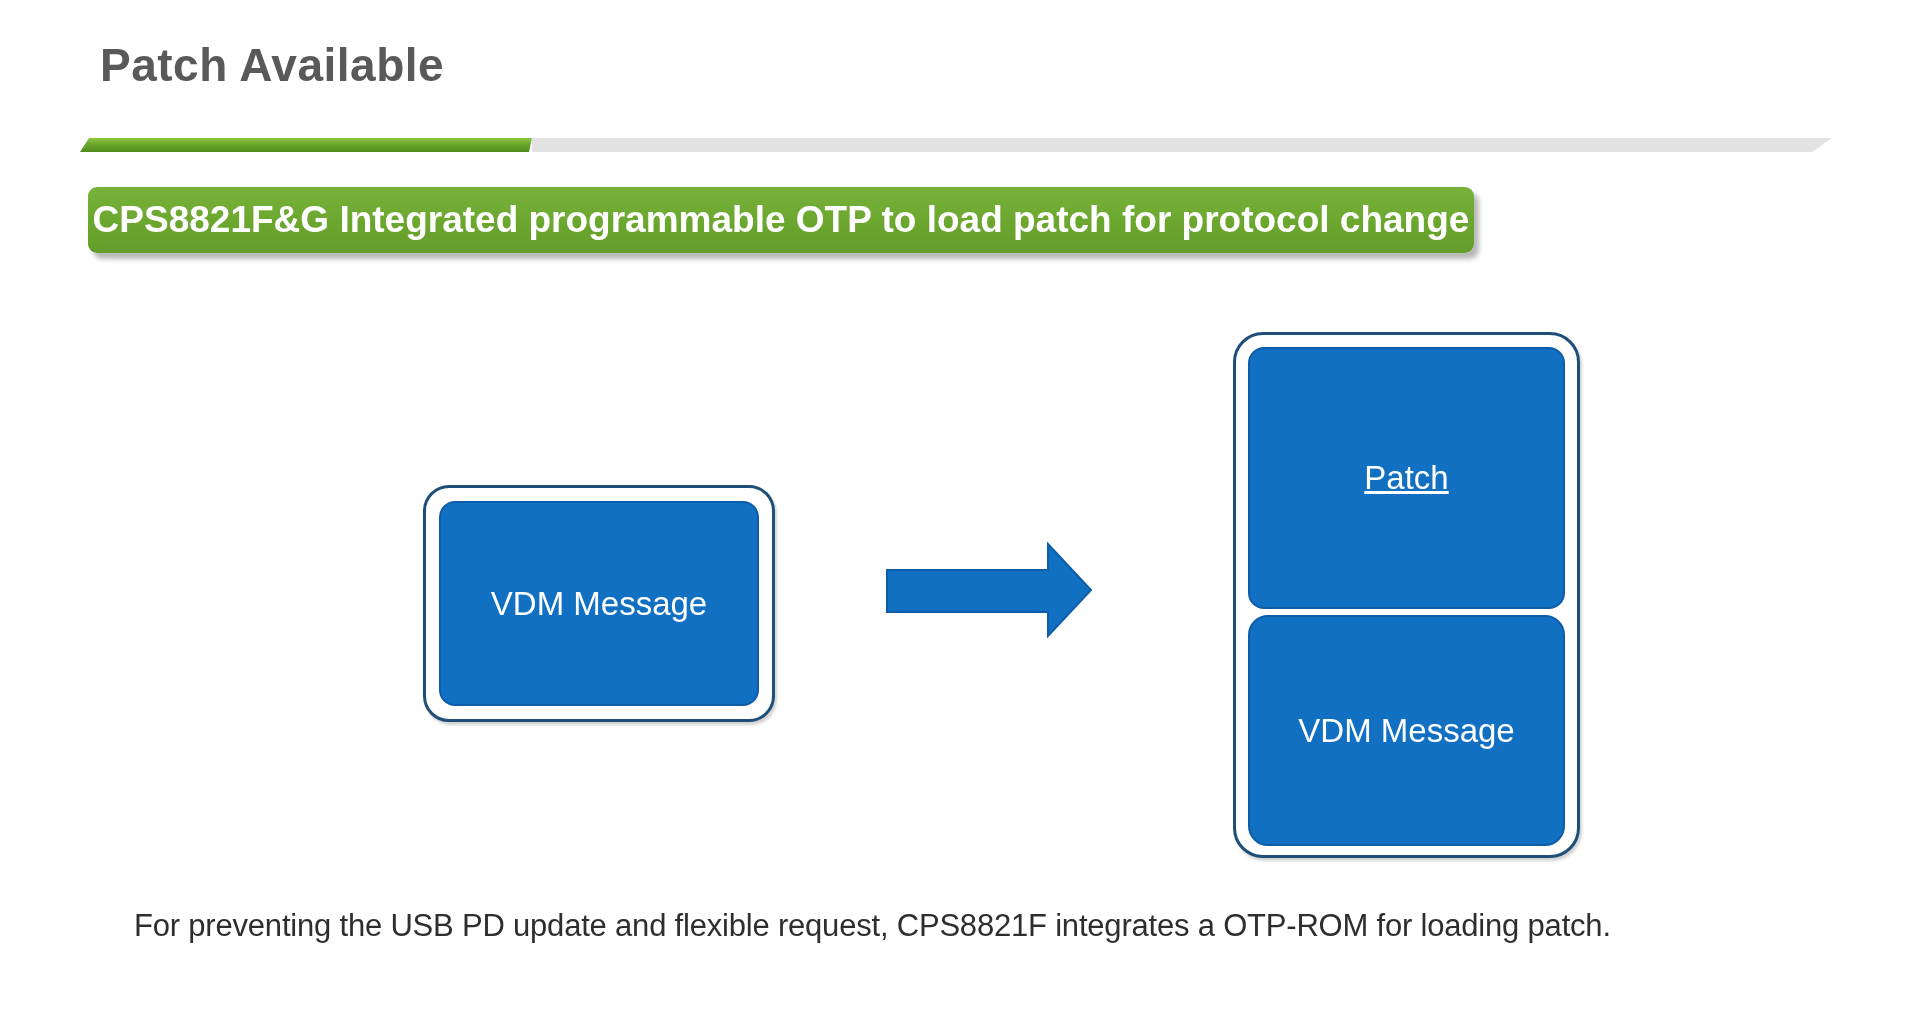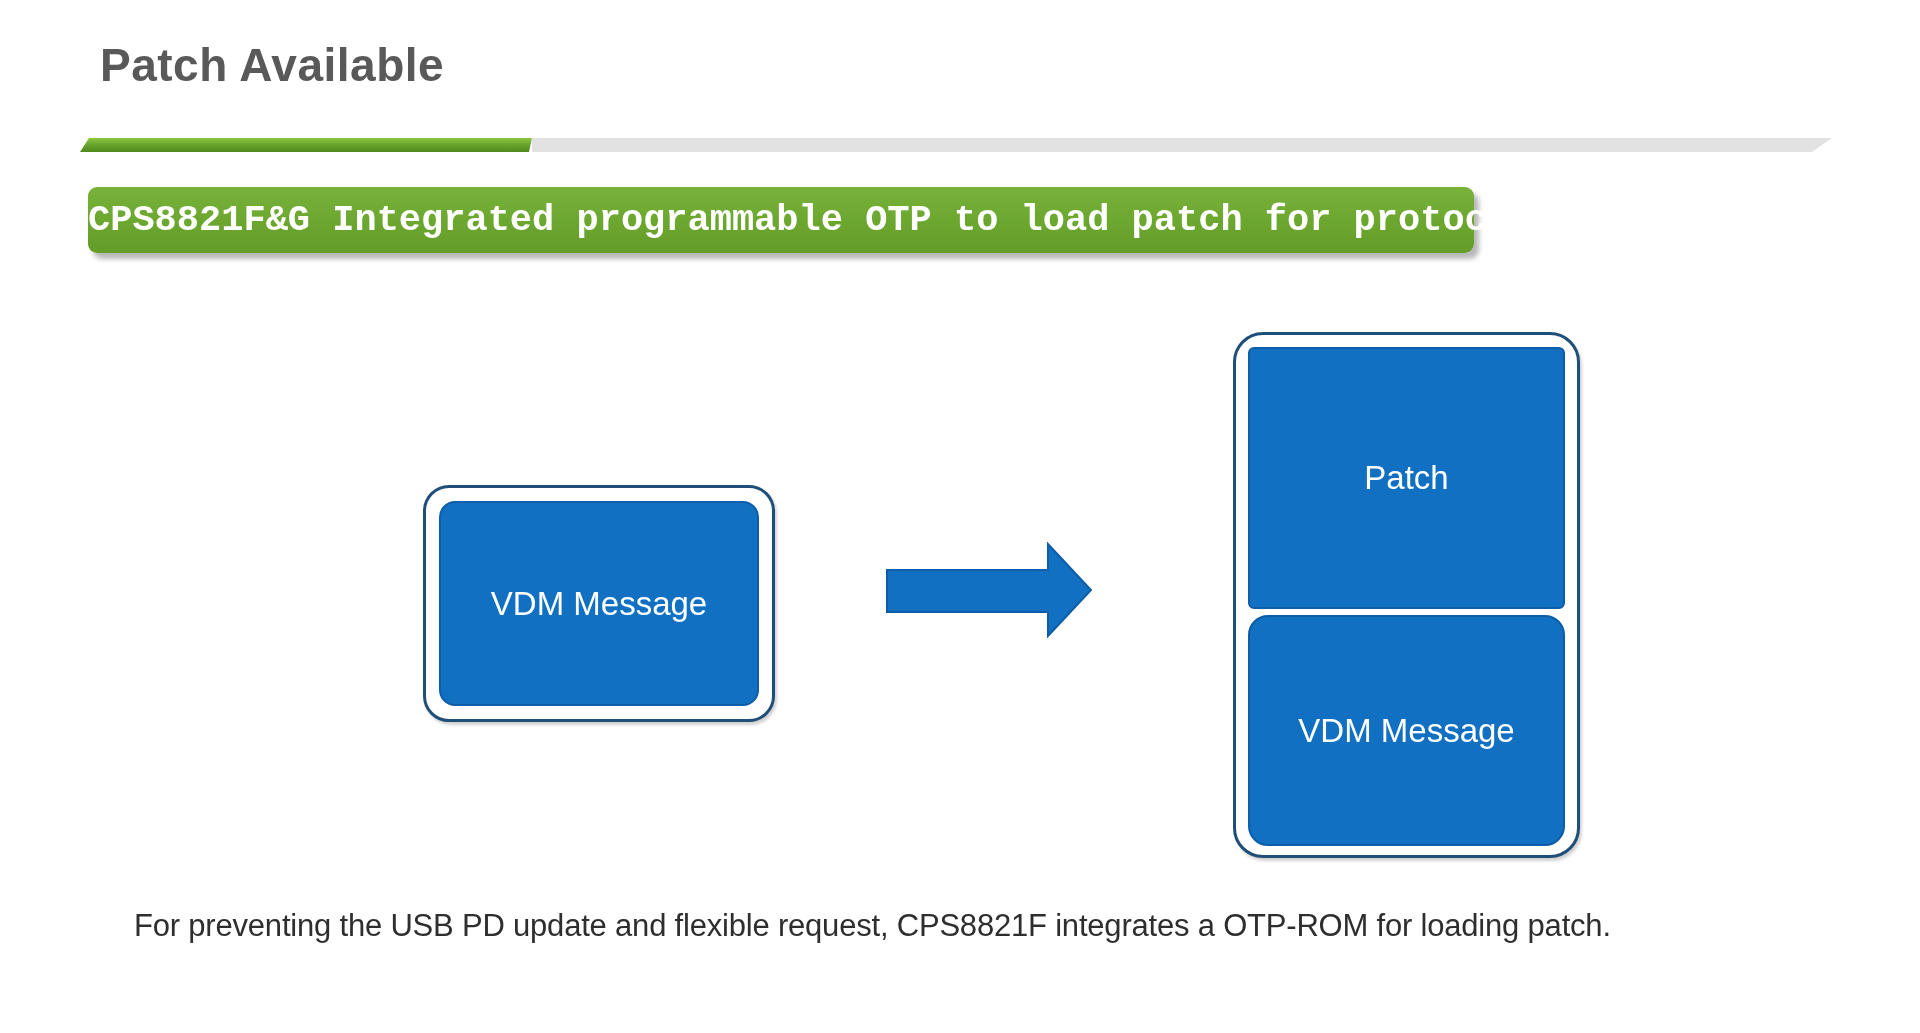--- a/index.html
+++ b/index.html
@@ -58,21 +58,20 @@
     height: 66px;
     background: linear-gradient(180deg, #78b23a 0%, #6ba62e 55%, #649d2a 100%);
     border-radius: 9px;
     box-shadow: 5px 6px 5px rgba(0, 0, 0, 0.28);
     color: #ffffff;
     font-size: 37px;
     font-weight: bold;
     line-height: 66px;
     text-align: center;
     white-space: nowrap;
-    font-family: Liberation Mono, monospace;
   }
 
   
   .blue-box {
     position: absolute;
     background: #1170c2;
     border: 2px solid #0e5da8;
     border-radius: 16px;
     display: flex;
     align-items: center;
@@ -122,21 +121,22 @@
     border: 3px solid #1f4e79;
     border-radius: 30px;
     box-shadow: 2px 3px 3px rgba(0, 0, 0, 0.18);
     box-sizing: border-box;
   }
   .stack-outer .blue-box.patch-box {
     left: 12px;
     right: 12px;
     top: 12px;
     height: 258px;
-    border-radius: 6px;
+    border-radius: 16px;
+    text-decoration: underline;
   }
   .stack-outer .blue-box.vdm-box-2 {
     left: 12px;
     right: 12px;
     bottom: 9px;
     height: 227px;
     border-radius: 20px;
   }
 
   

